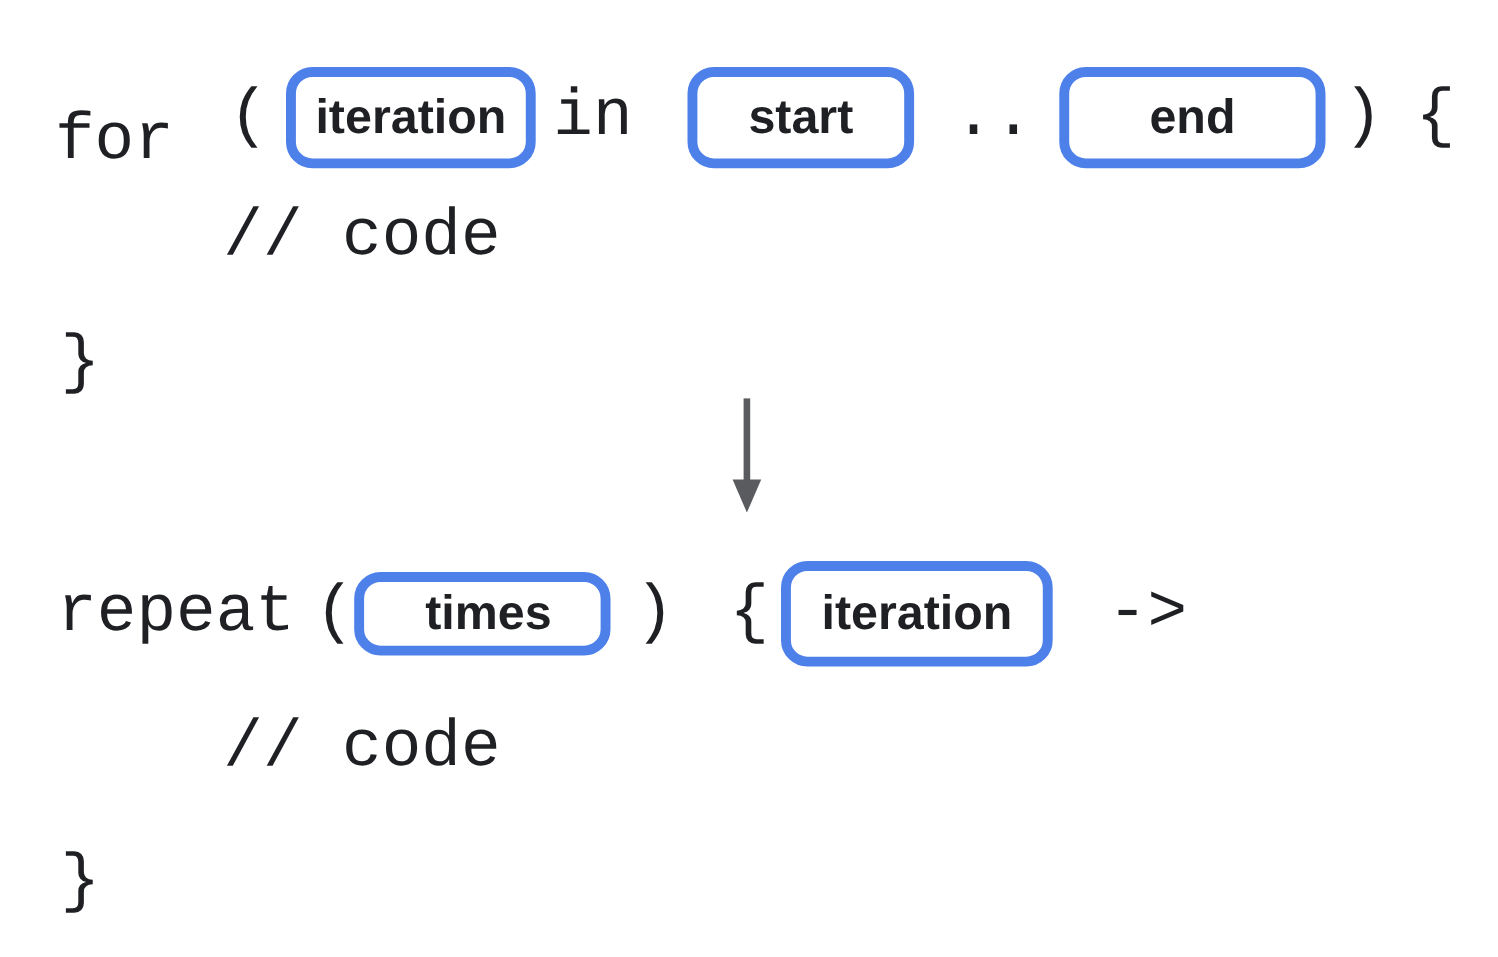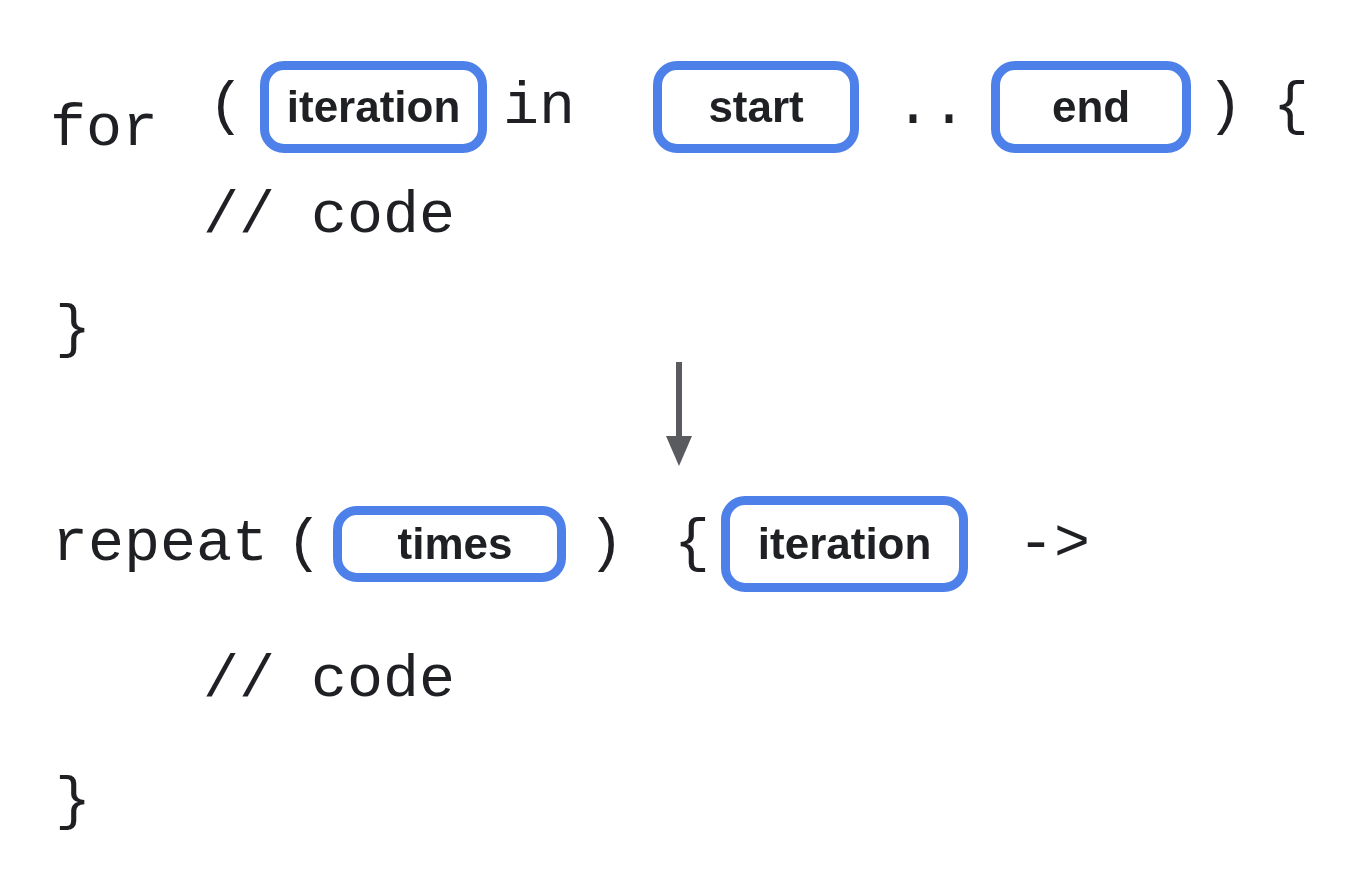--- a/index.html
+++ b/index.html
@@ -44,45 +44,45 @@
     color: var(--ink);
     line-height: 1;
     flex: 0 0 auto;
   }
   
   #row-for { top: 57px; height: 100px; }
   #row-for .t-for      { margin-left: 50px; margin-top: 43px; }
   #row-for .t-oparen   { margin-left: 50px; }
   #row-for .p-iter     { margin-left: 16px; width: 227px; height: 92px; }
   #row-for .t-in       { margin-left: 16px; text-align: right; }
-  #row-for .p-start    { margin-left: 78px; width: 206px; height: 92px; }
+  #row-for .p-start    { margin-left: 50px; width: 206px; height: 92px; }
   #row-for .t-dots     { margin-left: 36px; }
-  #row-for .p-end      { margin-left: 24px; width: 200px; height: 92px; }
+  #row-for .p-end      { margin-left: 24px; width: 242px; height: 92px; }
   #row-for .t-cparen   { margin-left: 16px; }
   #row-for .t-obrace   { margin-left: 30px; }
 
   #row-comment-1 { top: 176px; height: 80px; }
   #row-comment-1 .t-comment { margin-left: 203px; }
 
   #row-close-1 { top: 290px; height: 80px; }
   #row-close-1 .t-cbrace { margin-left: 55px; }
 
   #transform-arrow {
     position: absolute;
     left: 665px;
     top: 362px;
     width: 28px;
     height: 104px;
   }
 
   
-  #row-repeat { top: 491px; height: 106px; }
+  #row-repeat { top: 505px; height: 106px; }
   #row-repeat .t-repeat  { margin-left: 52px; }
   #row-repeat .t-oparen  { margin-left: 18px; }
-  #row-repeat .p-times   { margin-left: 11px; width: 233px; height: 76px; padding-left: 11px; }
+  #row-repeat .p-times   { width: 233px; height: 76px; padding-left: 11px; }
   #row-repeat .t-cparen  { margin-left: 22px; }
   #row-repeat .t-obrace  { margin-left: 50px; }
   #row-repeat .p-iter    { margin-left: 11px; width: 247px; height: 96px; }
   #row-repeat .t-lambda  { margin-left: 50px; }
 
   #row-comment-2 { top: 640px; height: 80px; }
   #row-comment-2 .t-comment { margin-left: 203px; }
 
   #row-close-2 { top: 762px; height: 80px; }
   #row-close-2 .t-cbrace { margin-left: 55px; }

